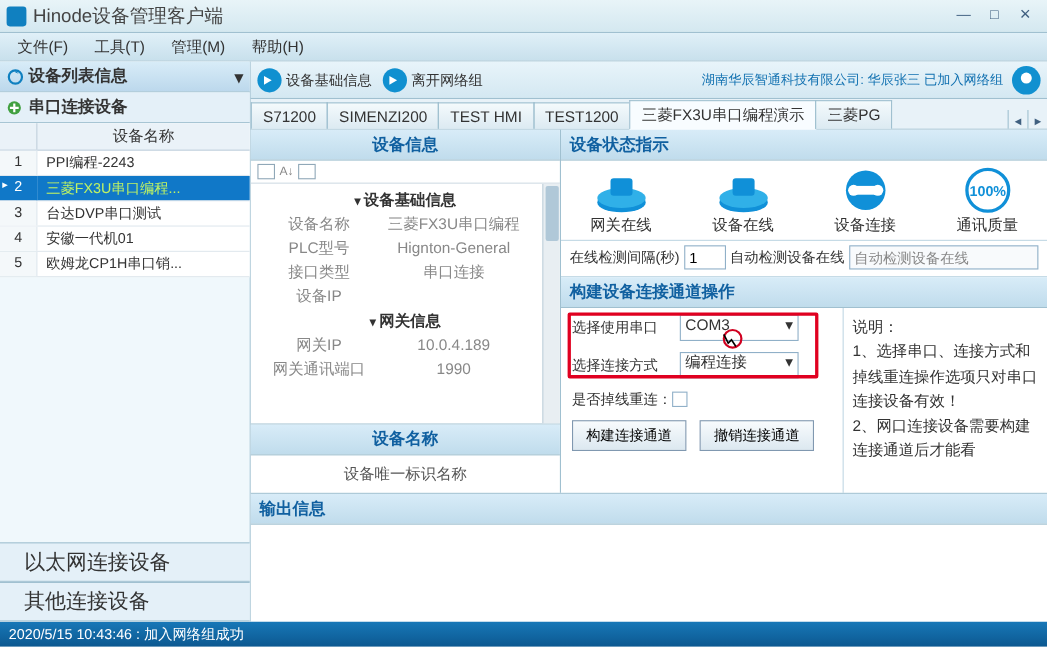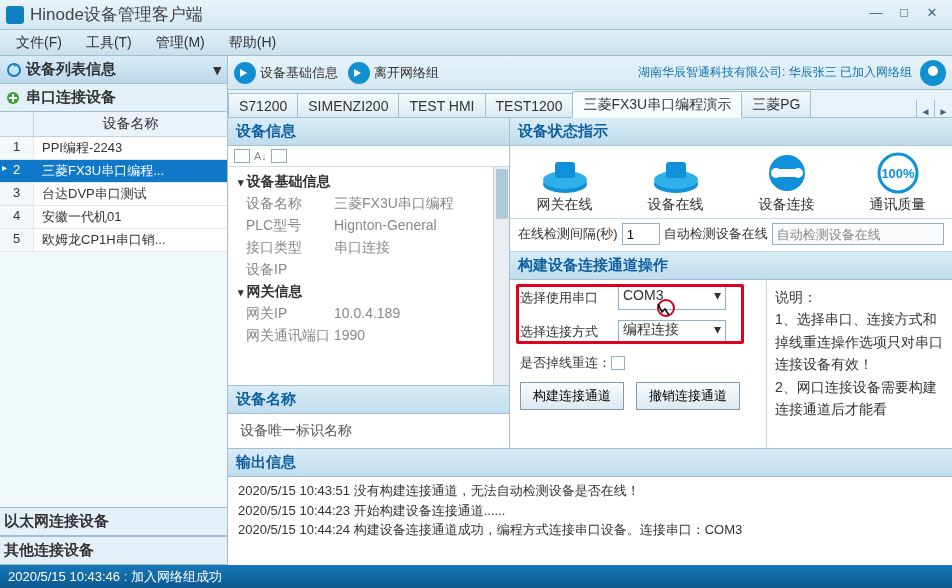--- a/index.html
+++ b/index.html
@@ -24,23 +24,23 @@
 
 .devlist { flex: none; background: #fff; }
 .devlist-header { background: #eaf2f8; border-bottom: 1px solid #c0d0dc; display: flex; }
 .devlist-header .colnum { width: 34px; border-right: 1px solid #c0d0dc; padding: 3px; }
 .devlist-header .colname { flex: 1; padding: 3px 6px; text-align: center; font-size: 14px; }
 .devlist-row { display: flex; border-bottom: 1px solid #e0e8ee; cursor: pointer; }
 .devlist-row .num { width: 34px; border-right: 1px solid #e0e8ee; text-align: center; padding: 2px; background: #f4f8fa; }
 .devlist-row .name { flex: 1; padding: 2px 8px; white-space: nowrap; overflow: hidden; text-overflow: ellipsis; }
 .devlist-row.sel .num { background: #1078c8; color: #fff; border-right-color:#1078c8; position:relative;}
 .devlist-row.sel .num::before { content:"▸"; color:#fff; position:absolute; left:2px; font-size:10px;}
-.devlist-row.sel .name { background: #1078c8; color: #ffffff; }
-
-.devtype-bottom { background: #e4f0f8; padding: 4px 4px; border-top: 1px solid #a0c0d0; border-bottom: 1px solid #a0c0d0; display: flex; align-items: center; font-weight: bold; font-size: 15px; }
+.devlist-row.sel .name { background: #1078c8; color: #bef264; }
+
+.devtype-bottom { background: #e4f0f8; padding: 4px 22px; border-top: 1px solid #a0c0d0; border-bottom: 1px solid #a0c0d0; display: flex; align-items: center; font-weight: normal; font-size: 19px; }
 .sidebar-spacer { flex: 1; }
 
 .content { flex: 1; display: flex; flex-direction: column; min-width: 0; }
 
 .toolbar { height: 34px; background: linear-gradient(#e8f4fa, #d4e8f2); display: flex; align-items: center; padding: 0 6px; border-bottom: 1px solid #a0c0d0; }
 .toolbar .tbtn { display: flex; align-items: center; margin-right: 10px; cursor: pointer; }
 .toolbar .tbtn .ticon { width: 22px; height: 22px; border-radius: 50%; background: #1090d0; margin-right: 4px; position: relative; }
 .toolbar .tbtn .ticon::after { content:""; position:absolute; left:6px; top:7px; border-left:7px solid #fff; border-top:4px solid transparent; border-bottom:4px solid transparent;}
 .toolbar .company { margin-left: auto; color: #1070b0; font-size: 12px; }
 .toolbar .avatar { width: 26px; height: 26px; border-radius: 50%; background: #1090d0; margin-left: 8px; position:relative;}
@@ -48,21 +48,21 @@
 
 .tabs { display: flex; background: #e8f2f8; border-bottom: 1px solid #a0c0d0; height: 28px; align-items: flex-end; }
 .tab { padding: 4px 10px 3px; border: 1px solid #a0c0d0; border-bottom: none; margin-right: -1px; background: linear-gradient(#f4fafc,#dceaf2); font-size: 14px; cursor: pointer; white-space:nowrap;}
 .tab.active { background: #f8fcff; border-bottom:1px solid #f8fcff; margin-bottom:-1px;}
 .tabs .scroll { margin-left: auto; display: flex; }
 .tabs .scroll span { width: 18px; text-align: center; border-left: 1px solid #a0c0d0; font-size: 10px; padding-top:6px; color:#406080; cursor:pointer;}
 
 .panels { flex: 1; display: flex; flex-direction: column; min-height: 0; background:#fff; }
 .top-panels { display: flex; height: 330px; }
 
-.info-panel { width: 282px; border-right: 1px solid #a0c0d0; display: flex; flex-direction: column; }
+.info-panel { width: 282px; border-right: 1px solid #a0c0d0; display: flex; flex-direction: column; text-align: center; }
 .panel-title { background: linear-gradient(#d8ecf8,#c0dcec); padding: 4px 8px; font-weight: bold; font-size: 15px; border-bottom: 1px solid #a0c0d0; color:#1060a0;}
 .mini-toolbar { padding: 3px 6px; display: flex; align-items: center; border-bottom: 1px solid #d0dce4; }
 .mini-toolbar .micon { width: 16px; height: 14px; border: 1px solid #90a8b8; margin-right: 4px; background:#fff;}
 
 .info-body { flex: 1; overflow: hidden; padding: 4px 0; position:relative;}
 .info-section { padding: 2px 10px; font-weight: bold; font-size: 14px; }
 .info-section::before { content: "▾ "; font-size: 11px; }
 .info-row { display: flex; padding: 2px 18px; font-size: 14px; }
 .info-row .k { width: 88px; color: #888; }
 .info-row .v { flex: 1; color: #888; white-space:nowrap; overflow:hidden;}
@@ -337,25 +337,20 @@
               <div>说明：</div>
               <div>1、选择串口、连接方式和掉线重连操作选项只对串口连接设备有效！</div>
               <div>2、网口连接设备需要构建连接通道后才能看</div>
             </div>
           </div>
         </div>
       </div>
 
       <div class="output-panel">
         <div class="panel-title">输出信息</div>
-        <div class="output-body">
-          <div>2020/5/15 10:43:51 没有构建连接通道，无法自动检测设备是否在线！</div>
-          <div>2020/5/15 10:44:23 开始构建设备连接通道......</div>
-          <div>2020/5/15 10:44:24 构建设备连接通道成功，编程方式连接串口设备。连接串口：COM3</div>
-        </div>
       </div>
     </div>
   </div>
 </div>
 
 <div class="statusbar">
   <span>2020/5/15 10:43:46  :  加入网络组成功</span>
 </div>
 
 </body></html>

